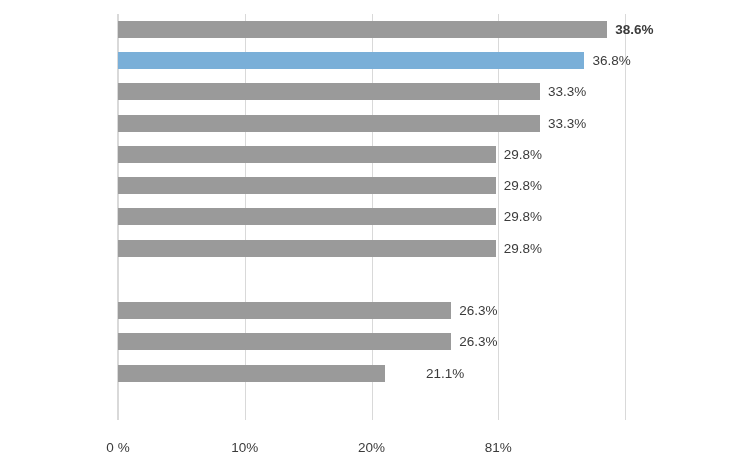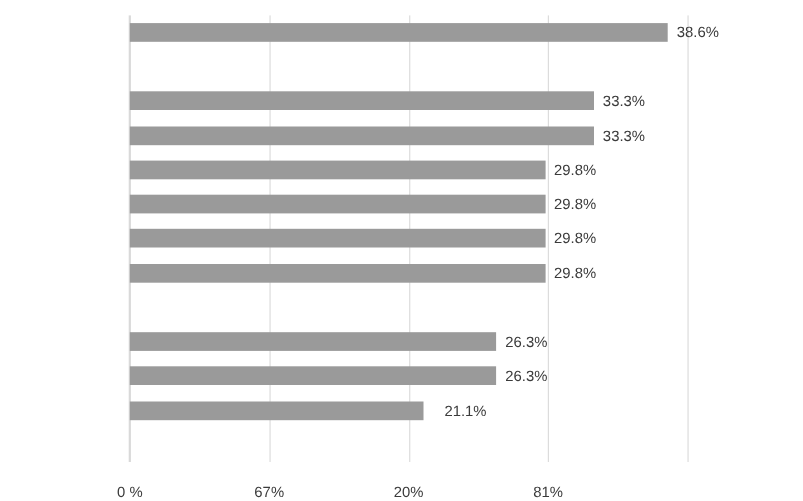--- a/index.html
+++ b/index.html
@@ -94,23 +94,27 @@
 <div id="chart-root">
 
   <div id="axis-line"></div>
 
   <div id="plot-area">
 
   <div class="gridline" style="left: 126.75px;"></div>
       <div class="gridline" style="left: 253.5px;"></div>
       <div class="gridline" style="left: 380.25px;"></div>
       <div class="gridline" style="left: 507px;"></div>
-      <div class="row" style="top: 0px; height: 31.2308px;">
+      <div class="row" style="top: 0px; height: 31.2308px; font-weight: bold;">
         <div class="bar" style="width: 489.255px; background: rgb(154, 154, 154);"></div>
         <div class="bar-value" style="left: 489.255px;">38.6%</div>
+      </div>
+      <div class="row" style="top: 31.2308px; height: 31.2308px;">
+        <div class="bar highlight" style="width: 466.44px; background: rgb(122, 175, 216);"></div>
+        <div class="bar-value" style="left: 466.44px;">36.8%</div>
       </div>
       <div class="row" style="top: 62.4615px; height: 31.2308px;">
         <div class="bar" style="width: 422.077px; background: rgb(154, 154, 154);"></div>
         <div class="bar-value" style="left: 422.077px;">33.3%</div>
       </div>
       <div class="row" style="top: 93.6923px; height: 31.2308px;">
         <div class="bar" style="width: 422.077px; background: rgb(154, 154, 154);"></div>
         <div class="bar-value" style="left: 422.077px;">33.3%</div>
       </div>
       <div class="row" style="top: 124.923px; height: 31.2308px;">
@@ -132,22 +136,22 @@
       <div class="row" style="top: 281.077px; height: 31.2308px;">
         <div class="bar" style="width: 333.353px; background: rgb(154, 154, 154);"></div>
         <div class="bar-value" style="left: 333.353px;">26.3%</div>
       </div>
       <div class="row" style="top: 312.308px; height: 31.2308px;">
         <div class="bar" style="width: 333.353px; background: rgb(154, 154, 154);"></div>
         <div class="bar-value" style="left: 333.353px;">26.3%</div>
       </div>
       <div class="row" style="top: 343.538px; height: 31.2308px;">
         <div class="bar" style="width: 267.442px; background: rgb(154, 154, 154);"></div>
-        <div class="bar-value" style="left: 253px; padding-left: 33px;">21.1%</div>
+        <div class="bar-value" style="left: 275px; padding-left: 33px;">21.1%</div>
       </div>
       <div class="tick-label" style="left: 0px;">0 %</div>
-      <div class="tick-label" style="left: 126.75px;">67%</div>
+      <div class="tick-label" style="left: 126.75px;">10%</div>
       <div class="tick-label" style="left: 253.5px;">20%</div>
       <div class="tick-label" style="left: 380.25px;">81%</div>
       <div class="tick-label" style="left: 507px; margin-top: 17px;">40%</div>
     </div>
 
 </div>
 
 </body></html>

